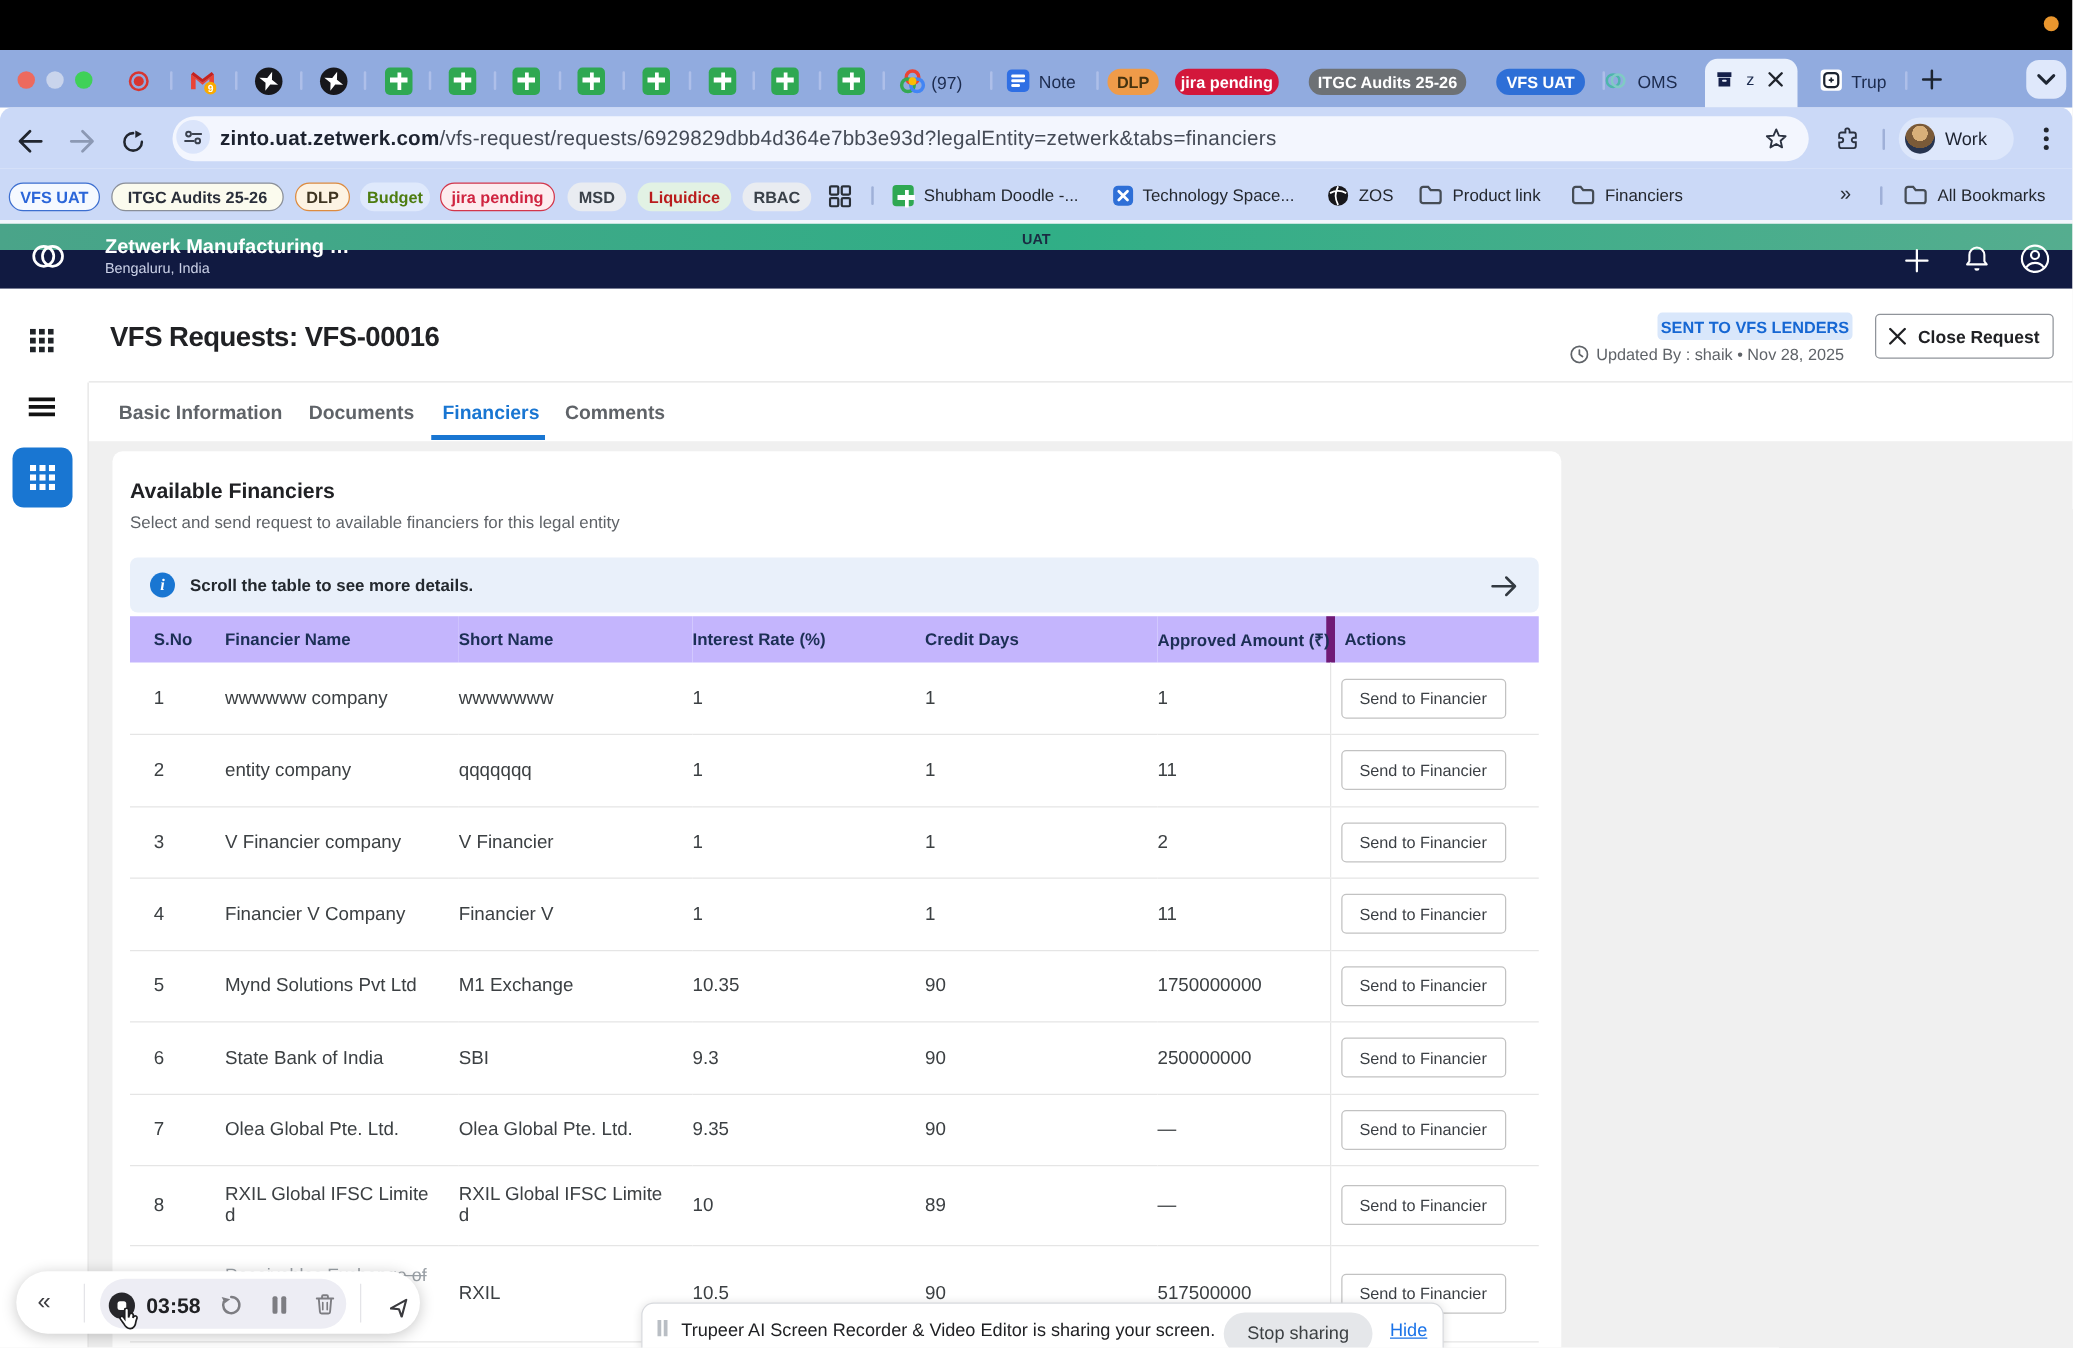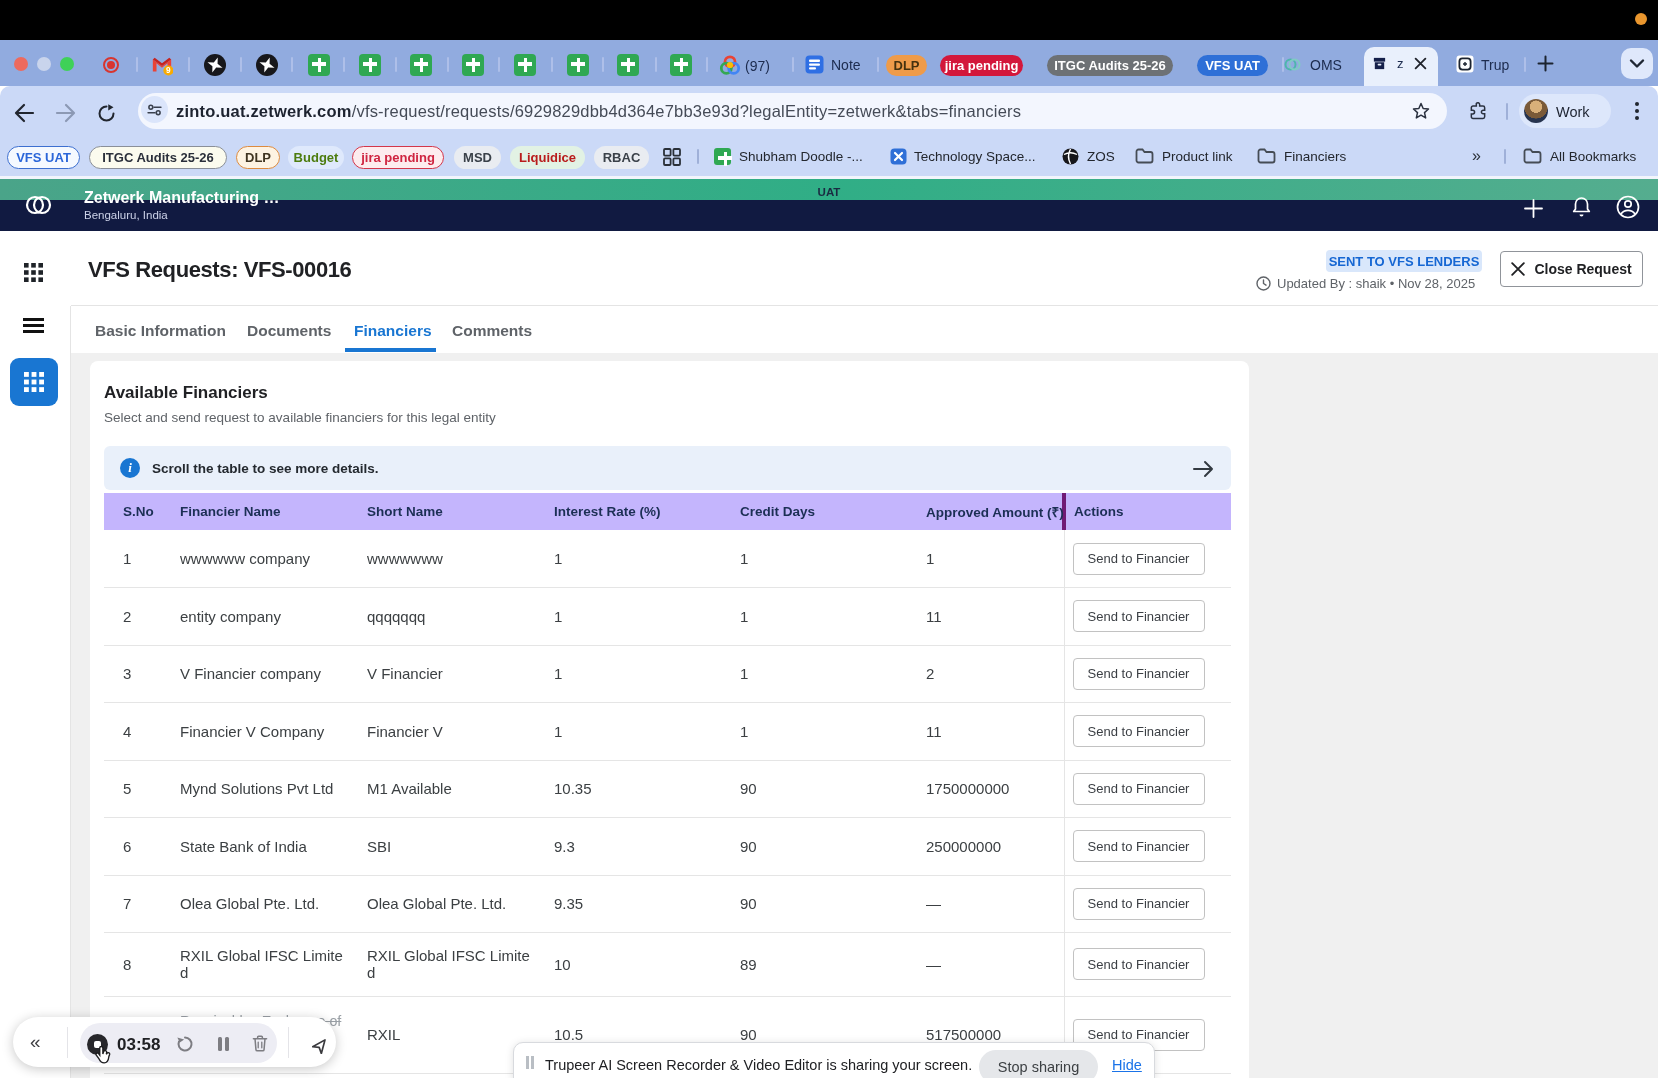--- a/index.html
+++ b/index.html
@@ -335,21 +335,21 @@
         <col style="width:167px">
     </colgroup>
     <thead>
       <tr style="height:37px;background:#c4b5fd;">
         <th class="th" style="padding-left:19px;">S.No</th>
         <th class="th">Financier Name</th>
         <th class="th">Short Name</th>
         <th class="th">Interest Rate (%)</th>
         <th class="th">Credit Days</th>
         <th class="th">Approved Amount (₹)</th>
-        <th class="th" style="padding-left:8px;border-left:4px solid #701a75;">Actions</th>
+        <th class="th" style="padding-left:8px;border-left:7px solid #701a75;">Actions</th>
       </tr>
     </thead>
     <tbody>
       <tr class="tr">
           <td class="sno">1</td>
           <td>wwwwww company</td>
           <td>wwwwwww</td>
           <td>1</td>
           <td>1</td>
           <td>1</td>
@@ -386,21 +386,21 @@
           <td>1</td>
           <td>1</td>
           <td>11</td>
           <td class="act">
             <div class="btn">Send to Financier</div>
           </td>
         </tr>
       <tr class="tr">
           <td class="sno">5</td>
           <td>Mynd Solutions Pvt Ltd</td>
-          <td>M1 Available</td>
+          <td>M1 Exchange</td>
           <td>10.35</td>
           <td>90</td>
           <td>1750000000</td>
           <td class="act">
             <div class="btn">Send to Financier</div>
           </td>
         </tr>
       <tr class="tr">
           <td class="sno">6</td>
           <td>State Bank of India</td>

